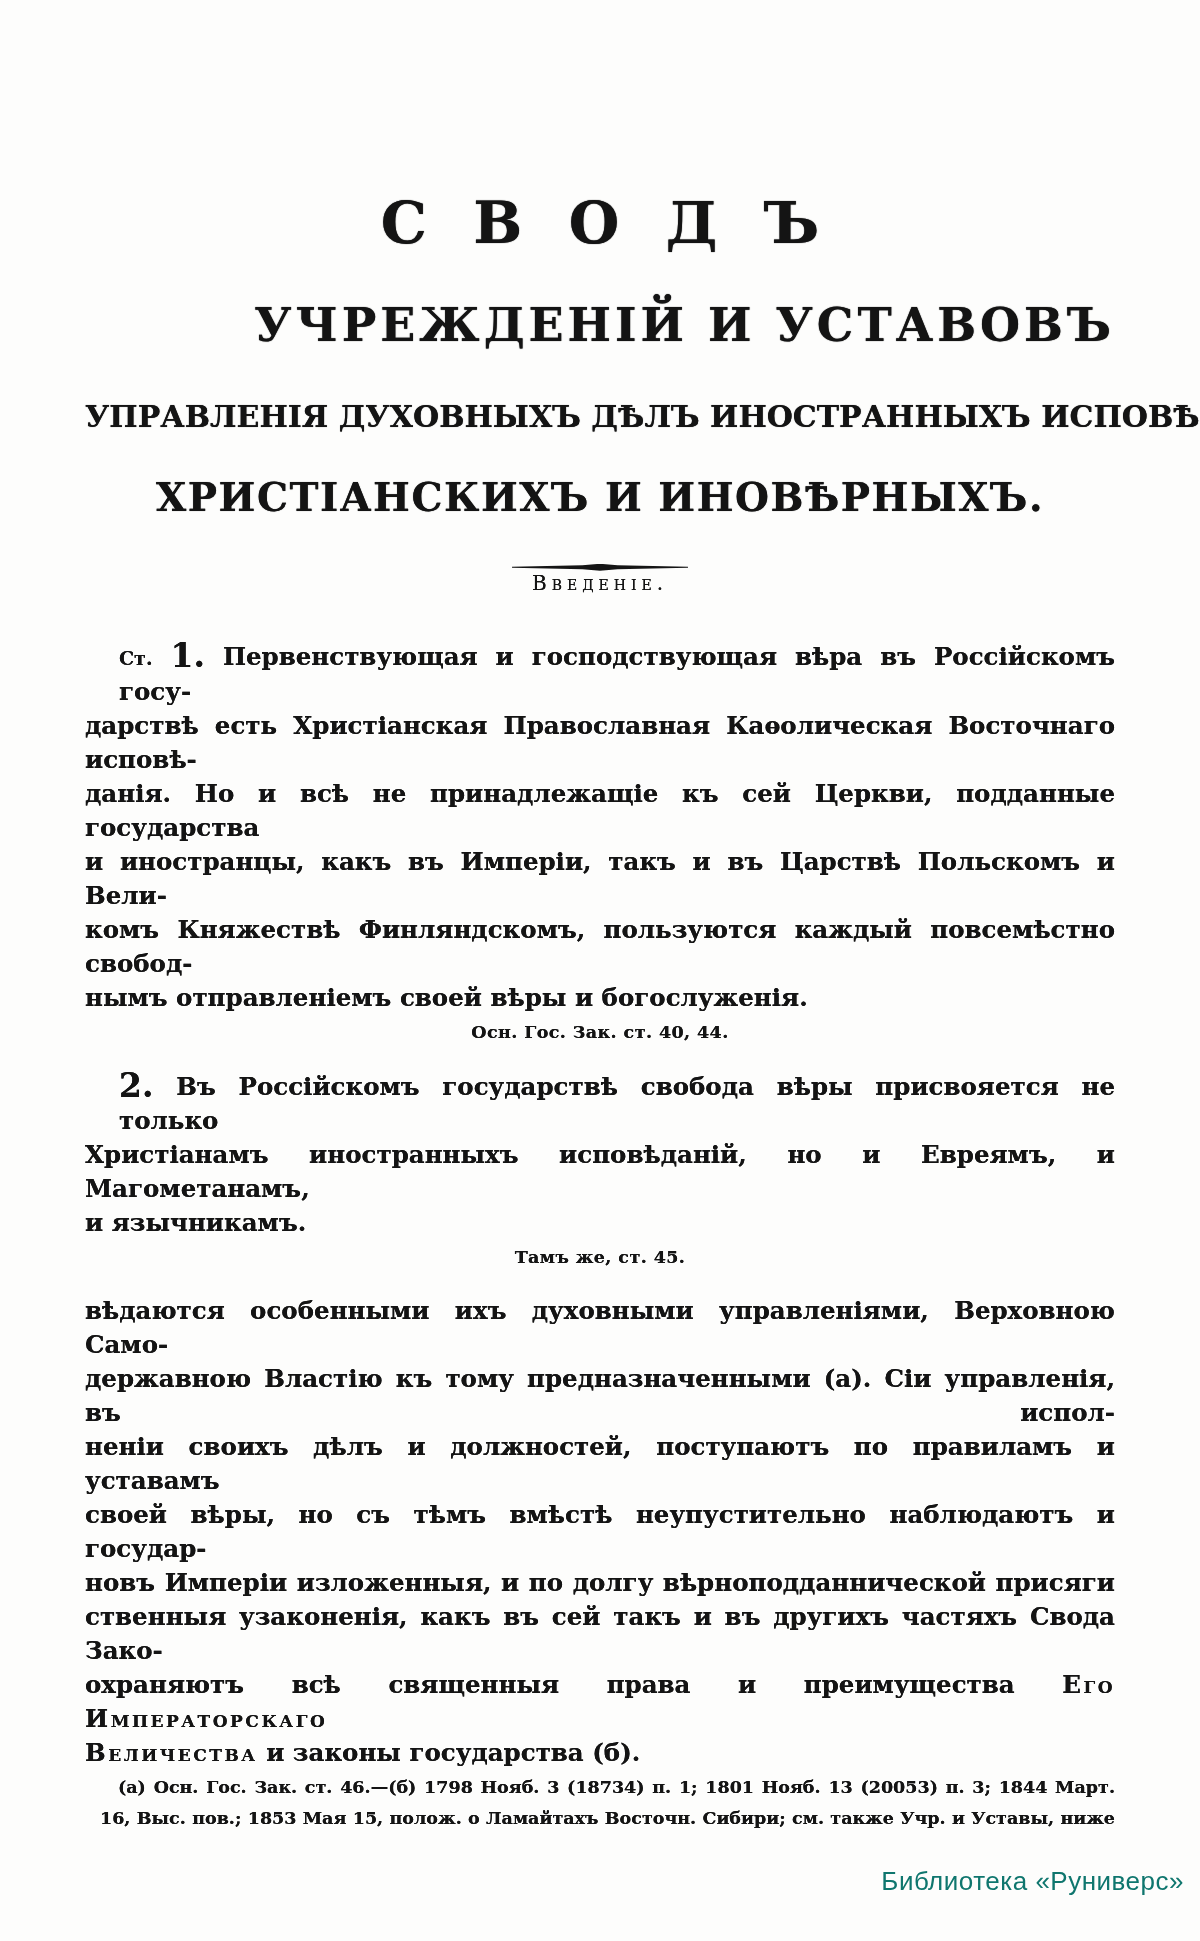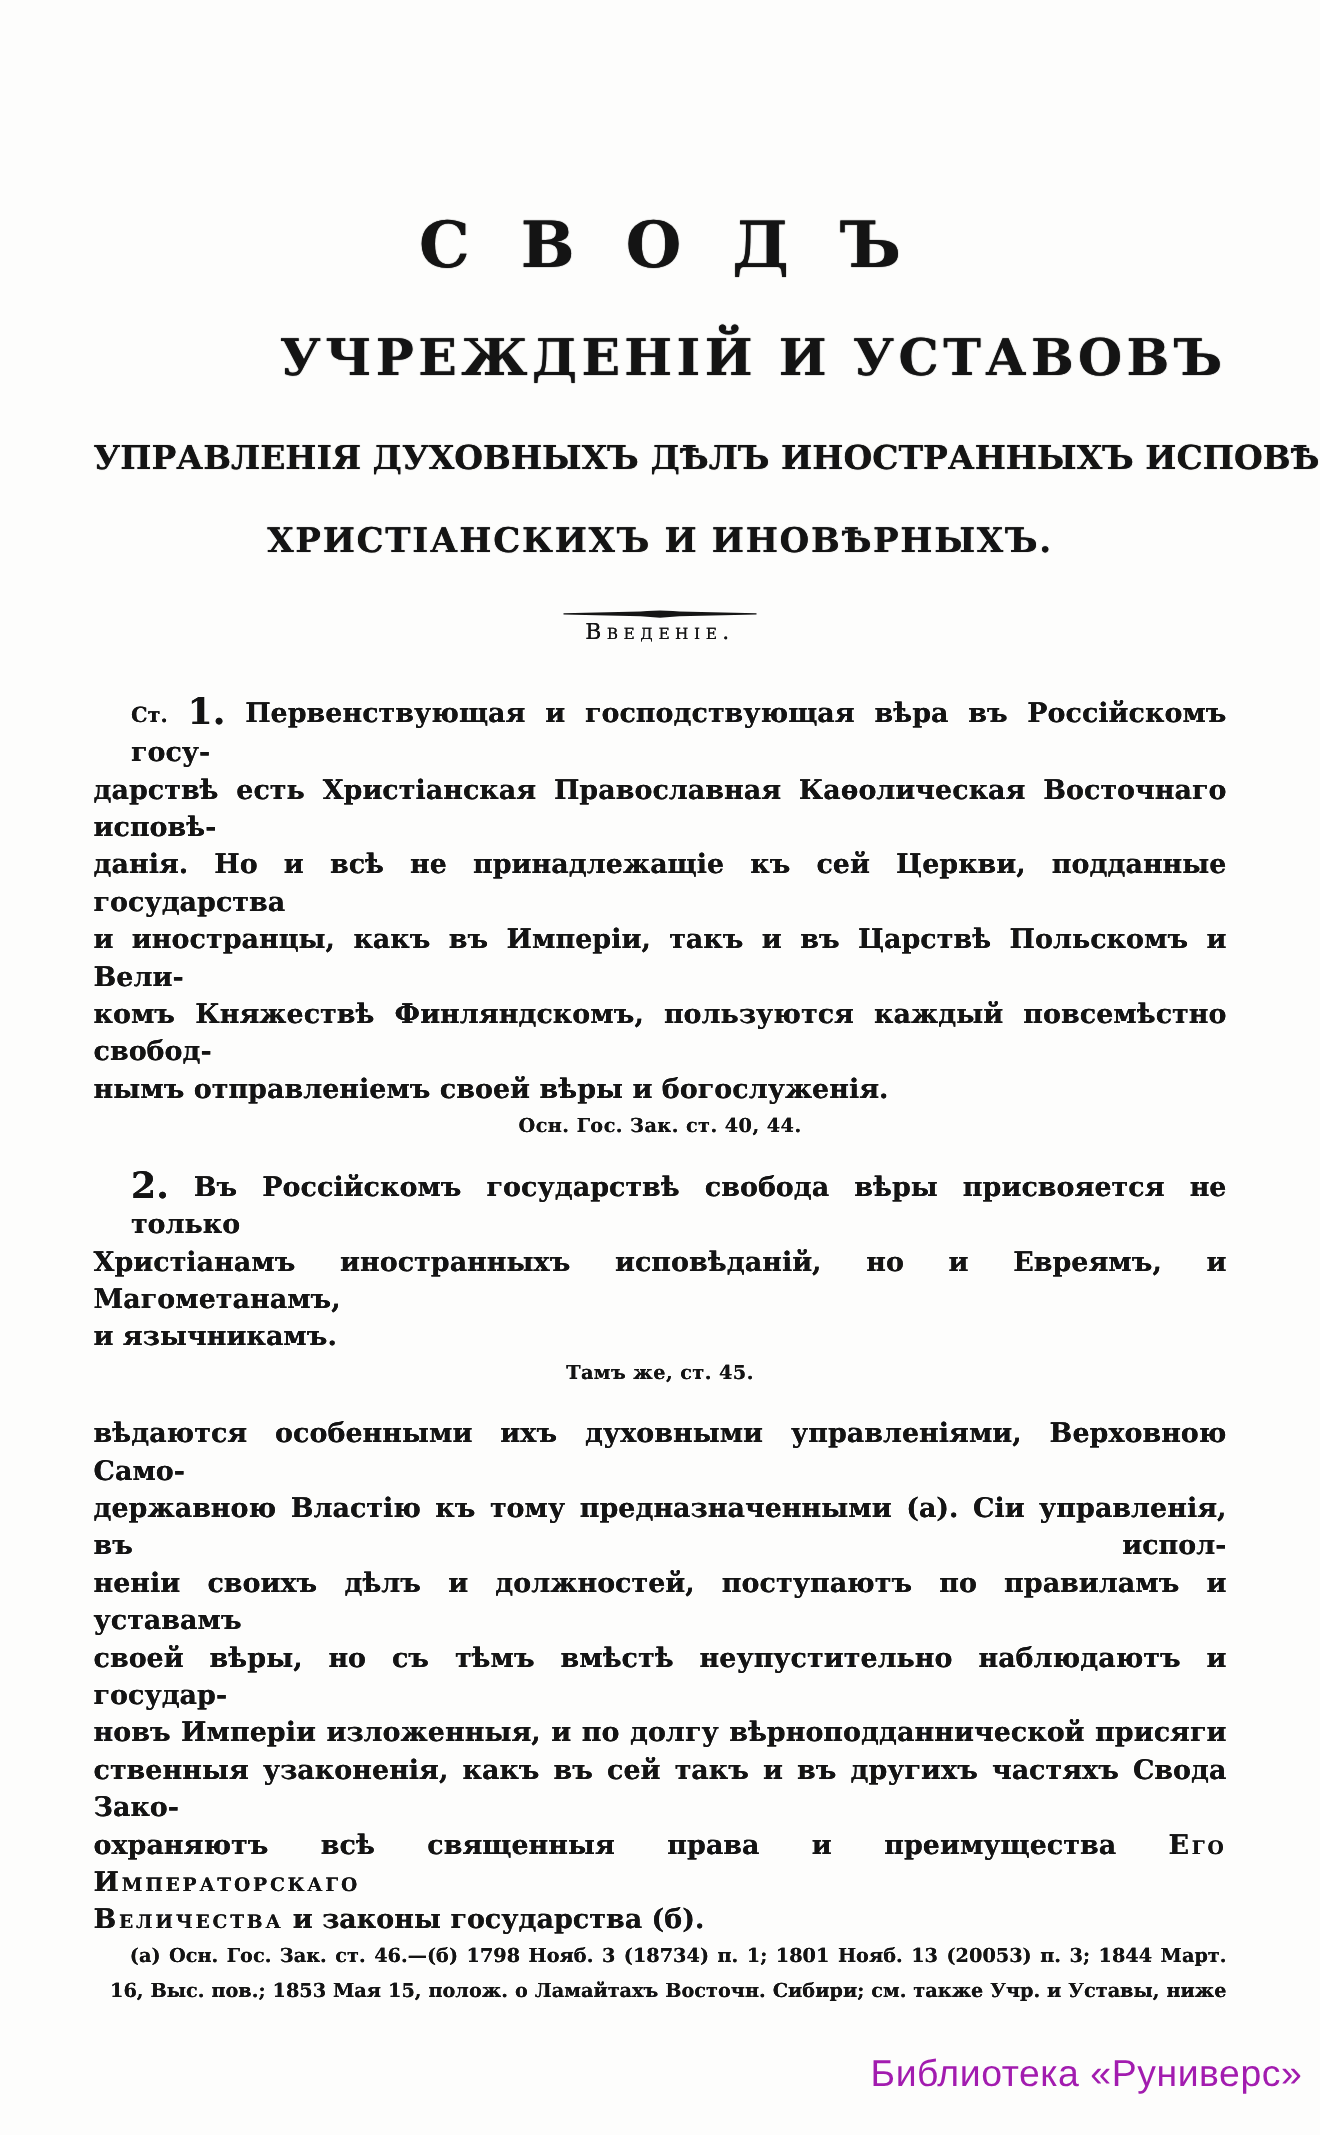--- a/index.html
+++ b/index.html
@@ -21,21 +21,21 @@
   .t2 {
     text-align:right; font-weight:bold; font-size:46px; line-height:1.1;
     letter-spacing:4px; text-indent:4px; margin-top:44px; white-space:nowrap;
     text-shadow:0 0 1px currentColor;
   }
   .t3 {
     text-align:center; font-weight:bold; font-size:30px; line-height:1.15;
     margin-top:50px; white-space:nowrap; text-shadow:0 0 .7px currentColor;
   }
   .t4 {
-    text-align:center; font-weight:bold; font-size:31px; line-height:1.15;
+    text-align:center; font-weight:bold; font-size:39px; line-height:1.15;
     letter-spacing:1.5px; margin-top:40px; white-space:nowrap;
     text-shadow:0 0 .7px currentColor;
   }
   .divider {
     width:176px; height:7px; margin:44px auto 0; background:#151515;
     clip-path:polygon(0 42%,40% 20%,50% 0,60% 20%,100% 42%,100% 58%,60% 80%,50% 100%,40% 80%,0 58%);
   }
   .heading {
     text-align:center; font-weight:normal; font-size:20px; 
     font-variant:small-caps; letter-spacing:5px; text-shadow:0 0 .6px currentColor;
@@ -60,22 +60,22 @@
 
   .fn { margin-top:2px; margin-left:15px; }
   .fnline {
     font-size:17.5px; line-height:31px; font-weight:700;
     text-shadow:0 0 .4px currentColor;
   }
   .fnfirst { text-indent:18px; }
 
   .watermark {
     position:absolute; right:16px; top:1866px;
-    color:#a21caf; font-family:"Liberation Sans","DejaVu Sans",sans-serif;
-    font-size:34px; font-weight:400; letter-spacing:.5px;
+    color:#0f766e; font-family:"Liberation Sans","DejaVu Sans",sans-serif;
+    font-size:26px; font-weight:400; letter-spacing:.5px;
   }
 </style>
 </head>
 <body>
 
 <div class="page">
 
   <div class="t1">СВОДЪ</div>
   <div class="t2">УЧРЕЖДЕНІЙ И УСТАВОВЪ</div>
   <div class="t3">УПРАВЛЕНІЯ ДУХОВНЫХЪ ДѢЛЪ ИНОСТРАННЫХЪ ИСПОВѢДАНІЙ</div>

